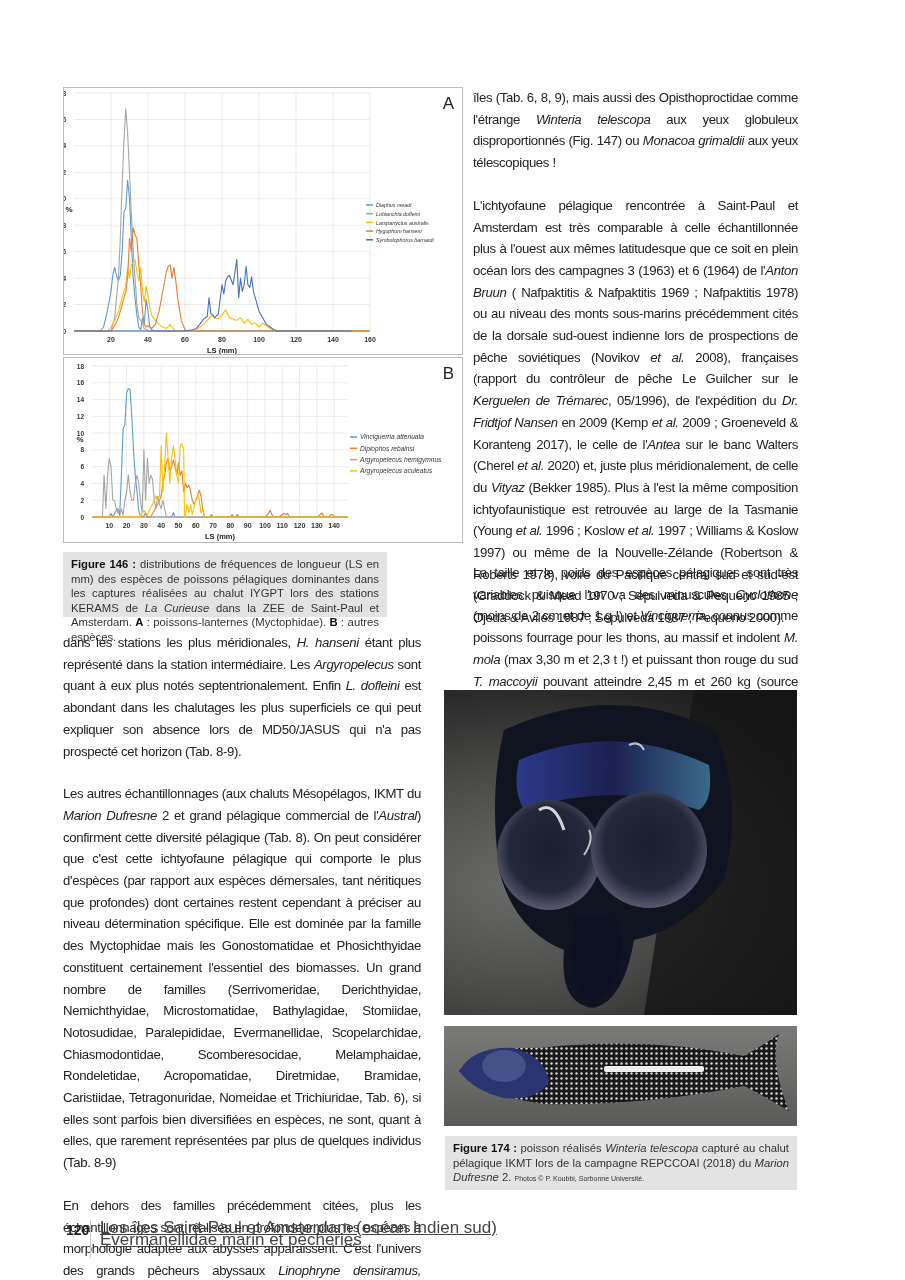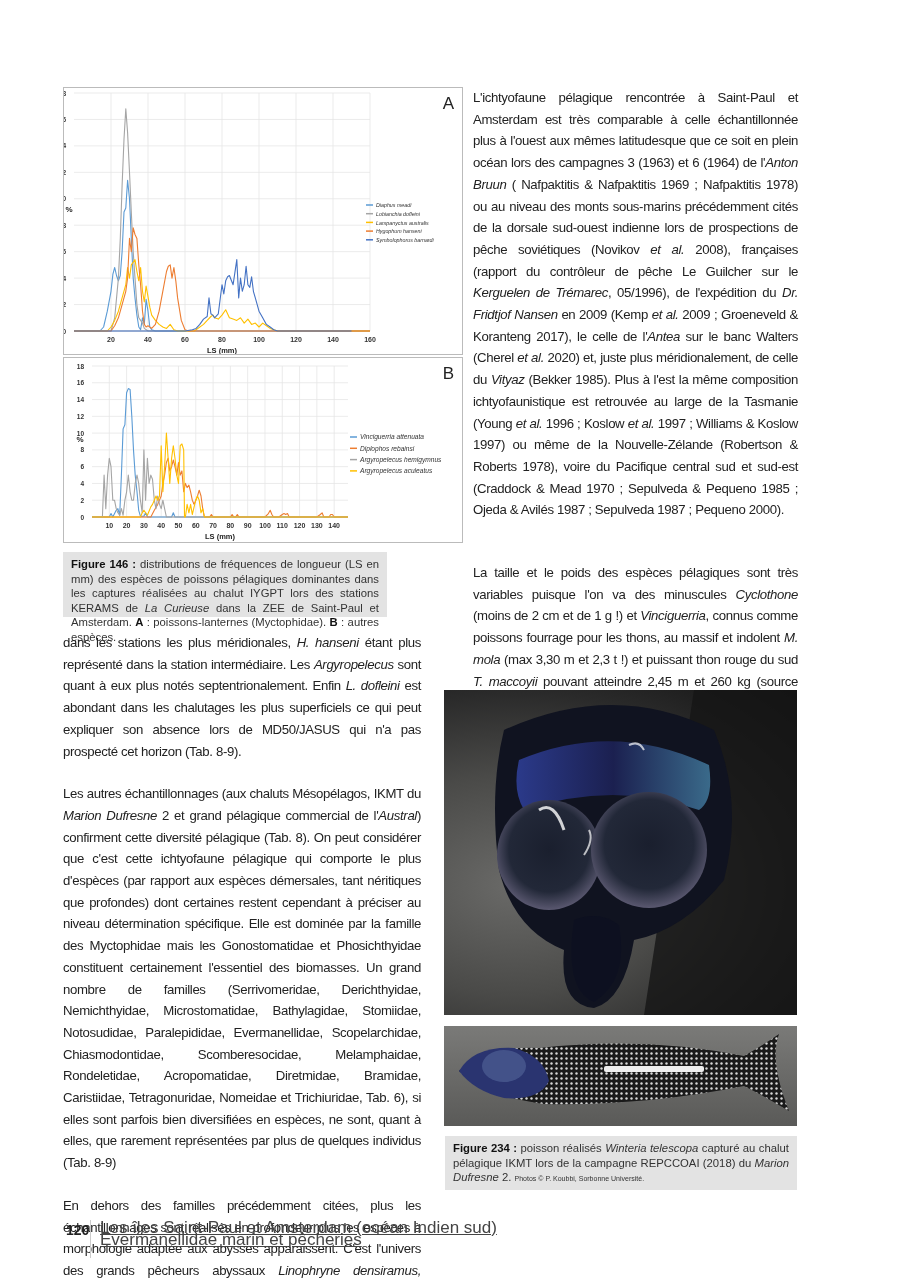--- a/index.html
+++ b/index.html
@@ -158,20 +158,21 @@
       <text x="296" y="115.2" font-size="6.6" font-style="italic" fill="#333" font-family="Liberation Sans, sans-serif">Argyropelecus aculeatus</text>
     </svg>
   <span class="panel-letter">B</span>
 </div>
 
 <div id="cap146" class="caption">
   <b>Figure 146 :</b><span class="rich"><span> distributions de fréquences de longueur (LS en mm) des espèces de poissons pélagiques dominantes dans les captures réalisées au chalut IYGPT lors des stations KERAMS de </span><i>La Curieuse</i><span> dans la ZEE de Saint-Paul et Amsterdam. </span><b>A</b><span> : poissons-lanternes (Myctophidae). </span><b>B</b><span> : autres espèces.</span></span>
 </div>
 
 <div id="right-top" class="col">
+  <p class="rich"><span>îles (Tab. 6, 8, 9), mais aussi des Opisthoproctidae comme l'étrange </span><i>Winteria telescopa</i><span> aux yeux globuleux disproportionnés (Fig. 147) ou </span><i>Monacoa grimaldii</i><span> aux yeux télescopiques !</span></p>
   <p class="rich"><span>L'ichtyofaune pélagique rencontrée à Saint-Paul et Amsterdam est très comparable à celle échantillonnée plus à l'ouest aux mêmes latitudesque que ce soit en plein océan lors des campagnes 3 (1963) et 6 (1964) de l'</span><i>Anton Bruun</i><span> ( Nafpaktitis &amp; Nafpaktitis 1969 ; Nafpaktitis 1978) ou au niveau des monts sous-marins précédemment cités de la dorsale sud-ouest indienne lors de prospections de pêche soviétiques (Novikov </span><i>et al.</i><span> 2008), françaises (rapport du contrôleur de pêche Le Guilcher sur le </span><i>Kerguelen de Trémarec</i><span>, 05/1996), de l'expédition du </span><i>Dr. Fridtjof Nansen</i><span> en 2009 (Kemp </span><i>et al.</i><span> 2009 ; Groeneveld &amp; Koranteng 2017), le celle de l'</span><i>Antea</i><span> sur le banc Walters (Cherel </span><i>et al.</i><span> 2020) et, juste plus méridionalement, de celle du </span><i>Vityaz</i><span> (Bekker 1985). Plus à l'est la même composition ichtyofaunistique est retrouvée au large de la Tasmanie (Young </span><i>et al.</i><span> 1996 ; Koslow </span><i>et al.</i><span> 1997 ; Williams &amp; Koslow 1997) ou même de la Nouvelle-Zélande (Robertson &amp; Roberts 1978), voire du Pacifique central sud et sud-est (Craddock &amp; Mead 1970 ; Sepulveda &amp; Pequeno 1985 ; Ojeda &amp; Avilés 1987 ; Sepulveda 1987 ; Pequeno 2000).</span></p>
 </div>
 
 <div id="right-mid" class="col">
   <p class="rich"><span>La taille et le poids des espèces pélagiques sont très variables puisque l'on va des minuscules </span><i>Cyclothone</i><span> (moins de 2 cm et de 1 g !) et </span><i>Vinciguerria</i><span>, connus comme poissons fourrage pour les thons, au massif et indolent </span><i>M. mola</i><span> (max 3,30 m et 2,3 t !) et puissant thon rouge du sud </span><i>T. maccoyii</i><span> pouvant atteindre 2,45 m et 260 kg (source FishBase).</span></p>
 </div>
 
 <div id="left-main" class="col">
   <p class="rich"><span>dans les stations les plus méridionales, </span><i>H. hanseni</i><span> étant plus représenté dans la station intermédiaire. Les </span><i>Argyropelecus</i><span> sont quant à eux plus notés septentrionalement. Enfin </span><i>L. dofleini</i><span> est abondant dans les chalutages les plus superficiels ce qui peut expliquer son absence lors de MD50/JASUS qui n'a pas prospecté cet horizon (Tab. 8-9).</span></p>
   <p class="rich"><span>Les autres échantillonnages (aux chaluts Mésopélagos, IKMT du </span><i>Marion Dufresne</i><span> 2 et grand pélagique commercial de l'</span><i>Austral</i><span>) confirment cette diversité pélagique (Tab. 8). On peut considérer que c'est cette ichtyofaune pélagique qui comporte le plus d'espèces (par rapport aux espèces démersales, tant néritiques que profondes) dont certaines restent cependant à préciser au niveau détermination spécifique. Elle est dominée par la famille des Myctophidae mais les Gonostomatidae et Phosichthyidae constituent certainement l'essentiel des biomasses. Un grand nombre de familles (Serrivomeridae, Derichthyidae, Nemichthyidae, Microstomatidae, Bathylagidae, Stomiidae, Notosudidae, Paralepididae, Evermanellidae, Scopelarchidae, Chiasmodontidae, Scomberesocidae, Melamphaidae, Rondeletidae, Acropomatidae, Diretmidae, Bramidae, Caristiidae, Tetragonuridae, Nomeidae et Trichiuridae, Tab. 6), si elles sont parfois bien diversifiées en espèces, ne sont, quant à elles, que rarement représentées par plus de quelques individus (Tab. 8-9)</span></p>
@@ -213,21 +214,21 @@
       </pattern>
     </defs>
     <path d="M15 45 Q40 20 95 22 Q200 10 300 30 Q318 20 335 8 Q325 35 345 85 Q320 70 300 60 Q200 80 100 78 Q40 70 15 45Z" fill="url(#scales)"></path>
     <path d="M15 45 Q30 20 70 22 Q100 30 105 55 Q95 75 60 72 Q30 65 15 45Z" fill="#2a3470"></path>
     <ellipse cx="60" cy="40" rx="22" ry="16" fill="#4a5a90" opacity="0.8"></ellipse>
     <rect x="160" y="40" width="100" height="6" fill="#eee" rx="2"></rect>
   </svg>
 </div>
 
 <div id="cap147" class="caption">
-  <b>Figure 234 :</b><span class="rich"><span> poisson réalisés </span><i>Winteria telescopa</i><span> capturé au chalut pélagique IKMT lors de la campagne REPCCOAI (2018) du </span><i>Marion Dufresne</i><span> 2. </span></span><span class="credit">Photos © P. Koubbi, Sorbonne Université.</span>
+  <b>Figure 174 :</b><span class="rich"><span> poisson réalisés </span><i>Winteria telescopa</i><span> capturé au chalut pélagique IKMT lors de la campagne REPCCOAI (2018) du </span><i>Marion Dufresne</i><span> 2. </span></span><span class="credit">Photos © P. Koubbi, Sorbonne Université.</span>
 </div>
 
 <div class="footer-num">120</div>
 <div class="footer-bar"></div>
 <div class="footer-text">
   <div>Les îles Saint-Paul et Amsterdam (océan Indien sud)</div>
   <div>Evermanellidae marin et pêcheries</div>
 </div>
 
 </body></html>

